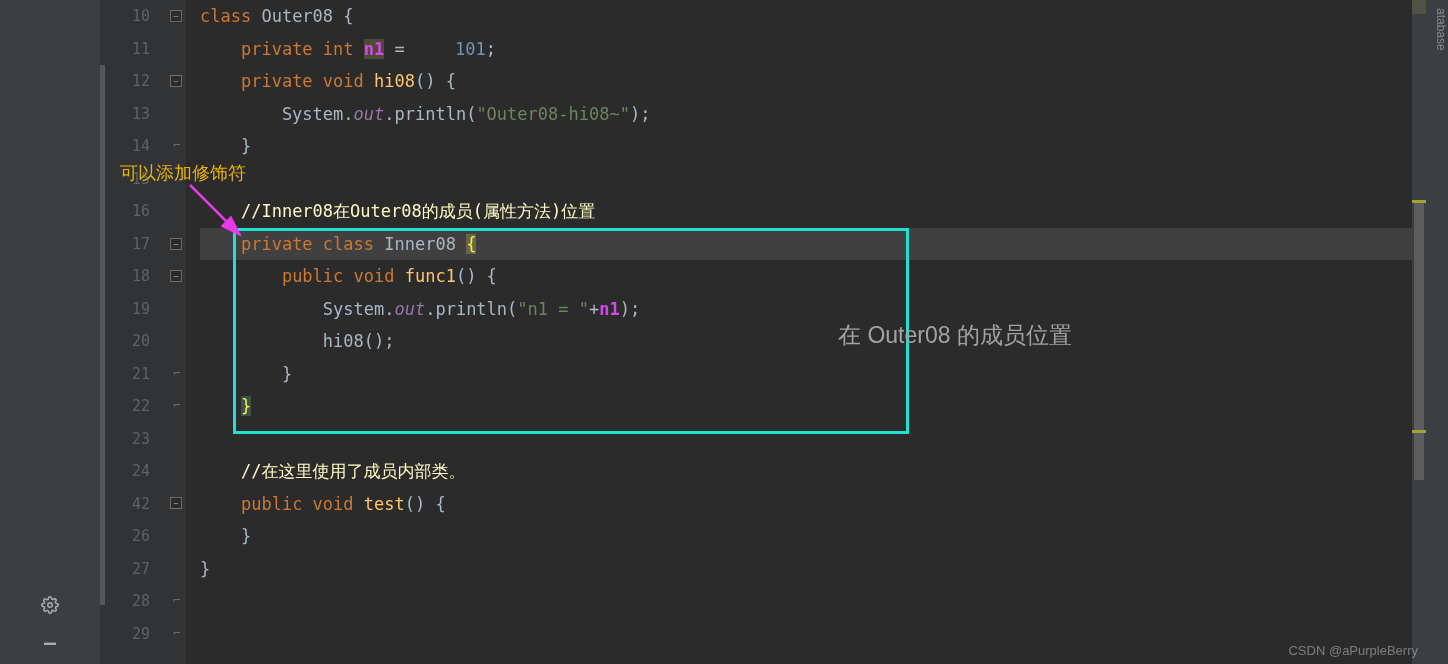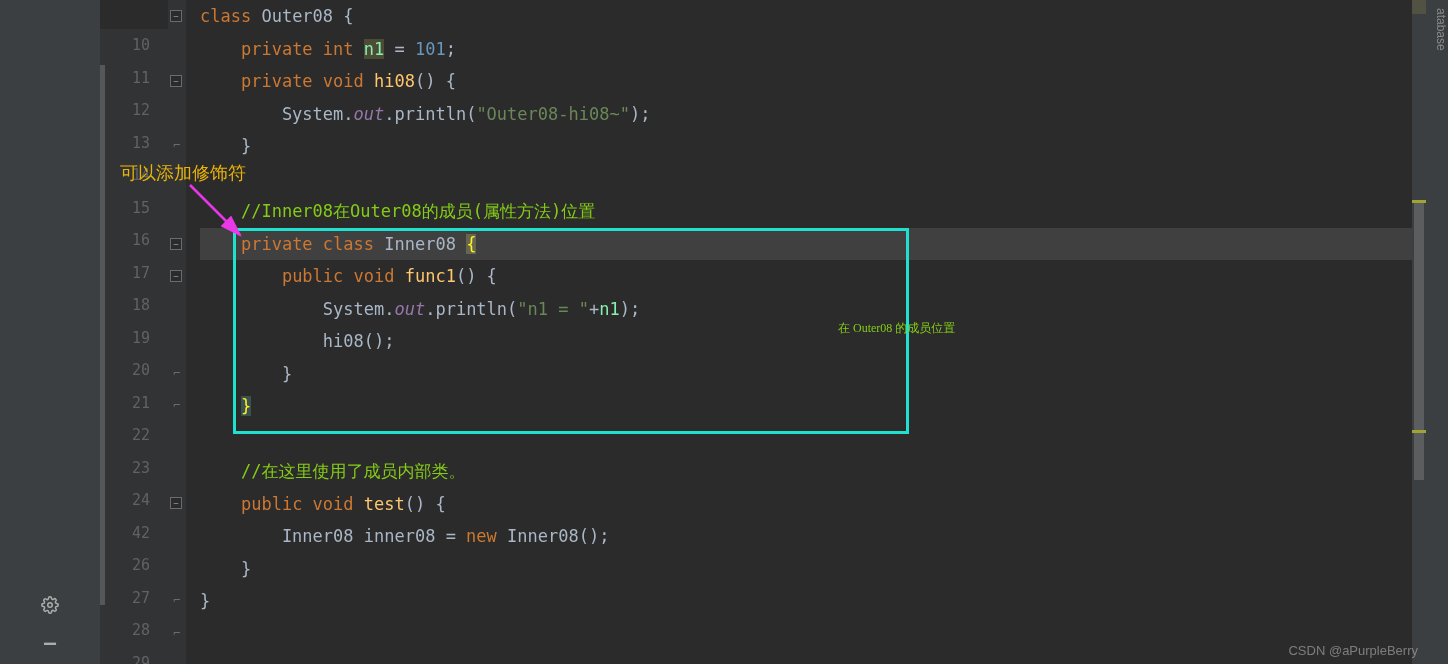--- a/index.html
+++ b/index.html
@@ -35,21 +35,20 @@
     flex: 1;
     background: #2b2b2b;
     position: relative;
     display: flex;
   }
   .gutter {
     width: 68px;
     background: #313335;
     padding-top: 0;
     text-align: right;
-    margin-top: 29px;
   }
   .line-number {
     color: #606366;
     font-size: 15px;
     height: 32.5px;
     line-height: 32.5px;
     padding-right: 18px;
     user-select: none;
     position: relative;
   }
@@ -89,43 +88,43 @@
     line-height: 32.5px;
     white-space: pre;
     color: #a9b7c6;
     font-size: 17px;
     position: relative;
   }
   .hl-current {
     background: #404040;
   }
   .kw { color: #cc7832; }
-  .field { color: #86efac; }
-  .num { color: #6897bb; }
+  .field { color: #d946ef; font-weight: bold; }
+  .num { color: #6897bb; margin-left: 40px; }
   .str { color: #6a8759; }
-  .comment { color: #84cc16; text-align: center; }
+  .comment { color: #fef9c3; text-align: center; }
   .method-decl { color: #ffc66d; }
   .static-field { color: #9876aa; font-style: italic; }
   .cursor-brace { background: rgba(128,128,90,0.6); color: #ffef28; }
   .matched-brace { background: #3b514d; color: #ffef28; }
   .hl-var { background: rgba(90,90,60,0.7); }
   
   .annotation-magenta {
     position: absolute;
     color: #eab308;
     font-size: 18px;
     z-index: 10;
     font-family: Liberation Serif, serif;
   }
   .annotation-teal {
     position: absolute;
-    color: #84cc16;
-    font-size: 12px;
+    color: #a3a3a3;
+    font-size: 23px;
     z-index: 10;
-    font-family: Liberation Serif, serif;
+    font-family: Liberation Sans, sans-serif;
   }
   .highlight-box {
     position: absolute;
     border: 3px solid #20e0d0;
     z-index: 5;
     pointer-events: none;
   }
   .arrow-svg {
     position: absolute;
     z-index: 8;
@@ -250,21 +249,20 @@
         <div class="code-line">    <span class="comment">//Inner08在Outer08的成员(属性方法)位置</span></div>
         <div class="code-line hl-current">    <span class="kw">private class </span>Inner08 <span class="cursor-brace">{</span></div>
         <div class="code-line">        <span class="kw">public void </span><span class="method-decl">func1</span>() {</div>
         <div class="code-line">            System.<span class="static-field">out</span>.println(<span class="str">"n1 = "</span>+<span class="field">n1</span>);</div>
         <div class="code-line">            hi08();</div>
         <div class="code-line">        }</div>
         <div class="code-line">    <span class="matched-brace">}</span></div>
         <div class="code-line"></div>
         <div class="code-line">    <span class="comment">//在这里使用了成员内部类。</span></div>
         <div class="code-line">    <span class="kw">public void </span><span class="method-decl">test</span>() {</div>
-        <div class="code-line">        Inner08 inner08 = <span class="kw">new </span>Inner08();</div>
         <div class="code-line">    }</div>
         <div class="code-line">}</div>
       </div>
 
     <div class="highlight-box" style="left:133px; top:228px; width:676px; height:206px;"></div>
 
     <div class="annotation-magenta" style="left:20px; top:161px;">可以添加修饰符</div>
 
     <svg class="arrow-svg" style="left:85px; top:180px;" width="70" height="70">
       <defs>

